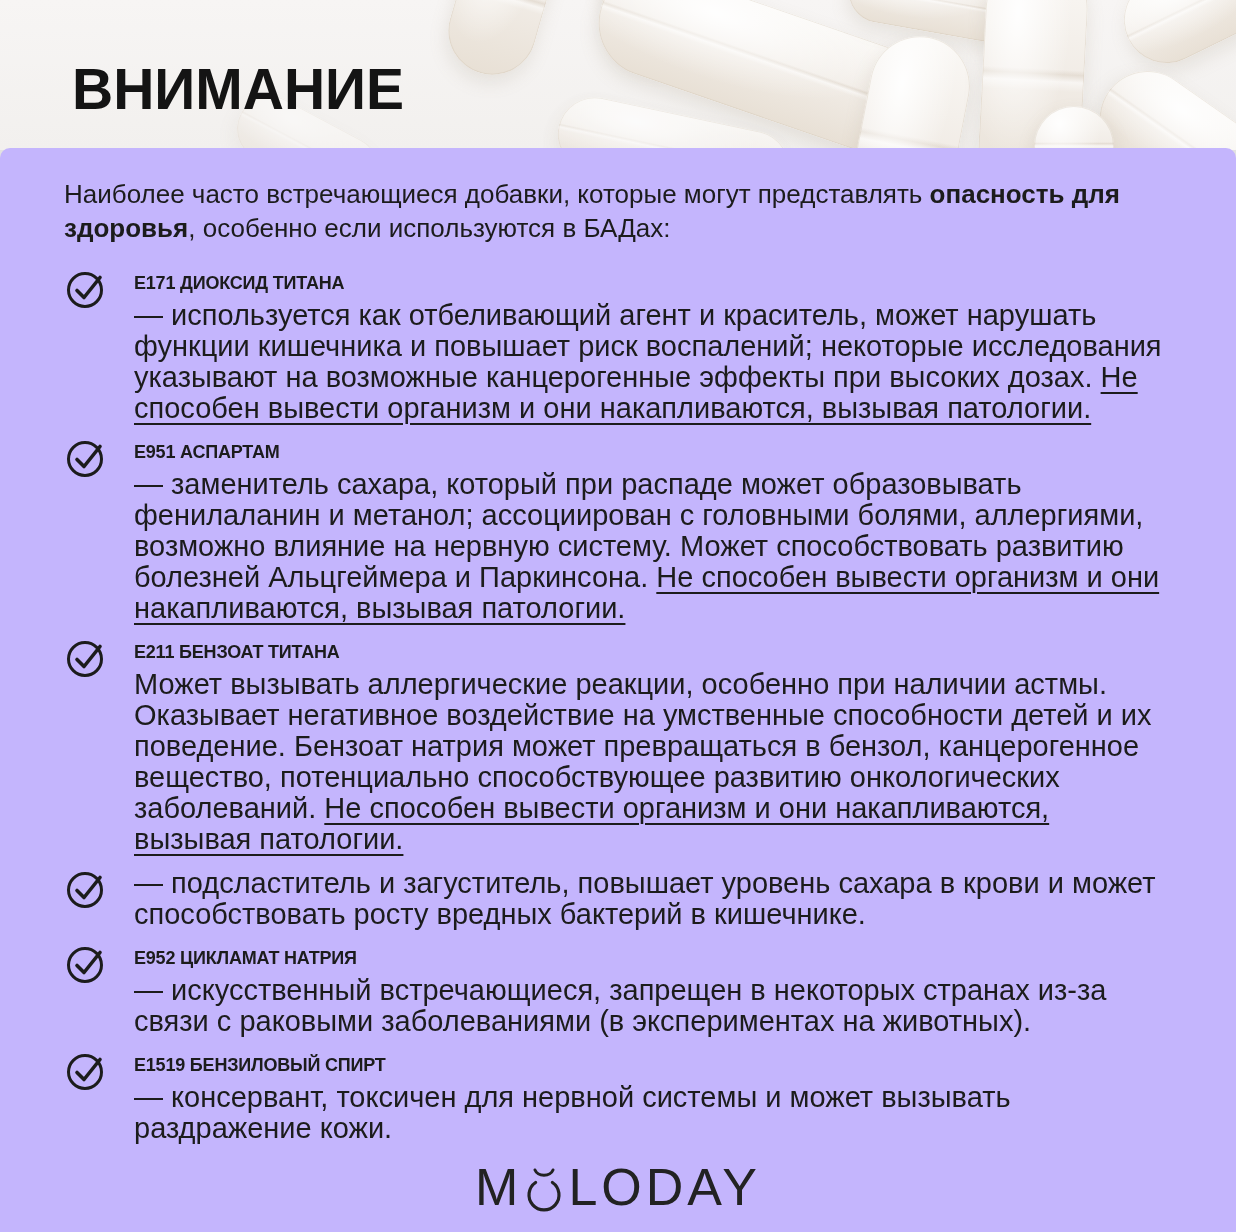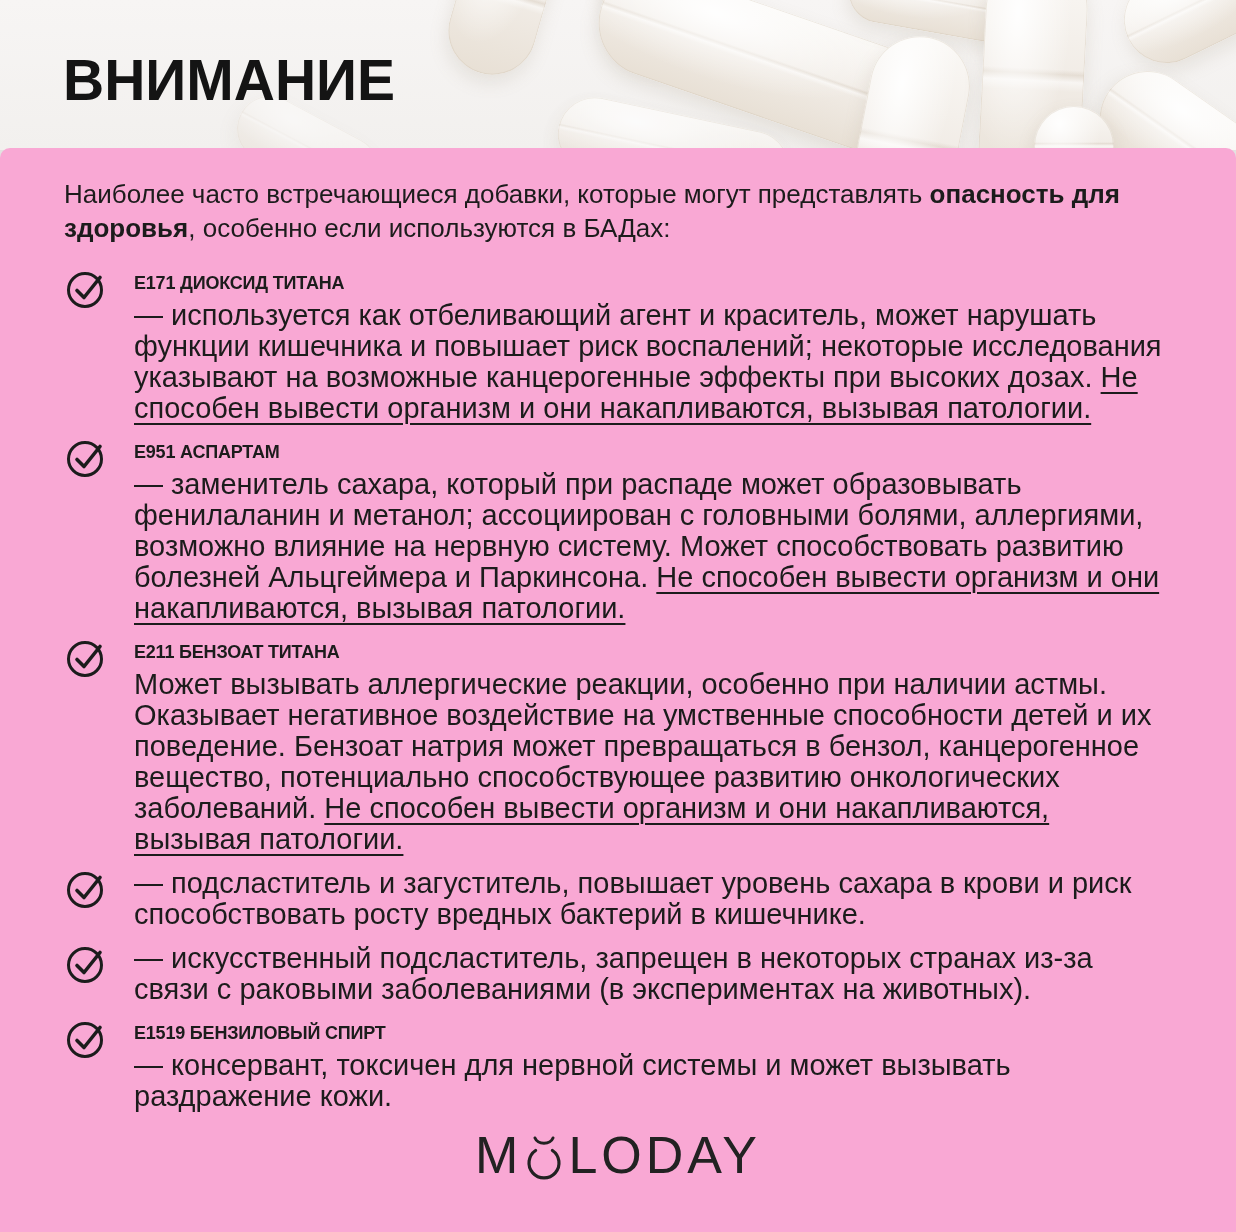--- a/index.html
+++ b/index.html
@@ -27,28 +27,28 @@
   .c3  { left:592px;  top:8px;    width:348px; height:108px; transform:rotate(19deg); }
   .c4  { left:848px;  top:-30px;  width:168px; height:62px;  transform:rotate(10deg); }
   .c5  { left:858px;  top:35px;   width:100px; height:225px; transform:rotate(11deg); }
   .c6  { left:982px;  top:-42px;  width:102px; height:245px; transform:rotate(3deg); }
   .c7  { left:1118px; top:-48px;  width:200px; height:86px;  transform:rotate(-26deg); }
   .c8  { left:1088px; top:108px;  width:225px; height:96px;  transform:rotate(35deg); }
   .c9  { left:1034px; top:106px;  width:80px;  height:80px; }
   .c10 { left:556px;  top:114px;  width:235px; height:74px;  transform:rotate(12deg); opacity:.8; }
   .c11 { left:232px;  top:116px;  width:152px; height:66px;  transform:rotate(28deg); opacity:.5; }
   .title {
-    position:absolute; left:63px; top:52px; margin:0;
+    position:absolute; left:63px; top:52px; margin:9px;
     font-size:57px; font-weight:bold; line-height:1; letter-spacing:0;
     color:#141414;
   }
   
   .panel {
     position:absolute; top:148px; left:0; right:0; bottom:0;
-    background:#f9a8d4; border-radius:10px 10px 0 0;
+    background:#c4b5fd; border-radius:10px 10px 0 0;
     padding:29px 64px 0 64px; box-sizing:border-box;
   }
   .intro { margin:0 0 23px 0; font-size:26px; line-height:34px; color:#1c1c1c; }
   .intro b { font-weight:bold; }
   
   .item { display:flex; align-items:flex-start; margin-bottom:13px; }
   .check { width:46px; height:43px; flex:0 0 auto; margin-top:0; }
   .item-text { margin-left:24px; max-width:1040px; }
   .item-title { font-size:18px; font-weight:bold; line-height:31px; margin-bottom:1px; letter-spacing:-0.2px; }
   .item-body { font-size:29px; line-height:31px; }
@@ -116,30 +116,31 @@
             <div class="item-title">E211 БЕНЗОАТ ТИТАНА</div>
             <div class="item-body"><span class="body-main">Может вызывать аллергические реакции, особенно при наличии астмы. Оказывает негативное воздействие на умственные способности детей и их поведение. Бензоат натрия может превращаться в бензол, канцерогенное вещество, потенциально способствующее развитию онкологических заболеваний. </span><span class="u">Не способен вывести организм и они накапливаются, вызывая патологии.</span></div>
           </div>
         </div>
         <div class="item">
           <svg class="check" viewBox="0 0 46 43" aria-hidden="true">
             <circle cx="21" cy="22" r="16.5" fill="none" stroke="#1c1c1c" stroke-width="3"></circle>
             <path d="M13 22.5 L20 29.5 L36 9.5" fill="none" stroke="#1c1c1c" stroke-width="3.6" stroke-linecap="round" stroke-linejoin="round"></path>
           </svg>
           <div class="item-text">
-            <div class="item-body"><span class="body-main">— подсластитель и загуститель, повышает уровень сахара в крови и риск способствовать росту вредных бактерий в кишечнике.</span></div>
+            <div class="item-body"><span class="body-main">— подсластитель и загуститель, повышает уровень сахара в крови и может способствовать росту вредных бактерий в кишечнике.</span></div>
           </div>
         </div>
         <div class="item">
           <svg class="check" viewBox="0 0 46 43" aria-hidden="true">
             <circle cx="21" cy="22" r="16.5" fill="none" stroke="#1c1c1c" stroke-width="3"></circle>
             <path d="M13 22.5 L20 29.5 L36 9.5" fill="none" stroke="#1c1c1c" stroke-width="3.6" stroke-linecap="round" stroke-linejoin="round"></path>
           </svg>
           <div class="item-text">
-            <div class="item-body"><span class="body-main">— искусственный подсластитель, запрещен в некоторых странах из-за связи с раковыми заболеваниями (в экспериментах на животных).</span></div>
+            <div class="item-title">E952 ЦИКЛАМАТ НАТРИЯ</div>
+            <div class="item-body"><span class="body-main">— искусственный встречающиеся, запрещен в некоторых странах из-за связи с раковыми заболеваниями (в экспериментах на животных).</span></div>
           </div>
         </div>
         <div class="item">
           <svg class="check" viewBox="0 0 46 43" aria-hidden="true">
             <circle cx="21" cy="22" r="16.5" fill="none" stroke="#1c1c1c" stroke-width="3"></circle>
             <path d="M13 22.5 L20 29.5 L36 9.5" fill="none" stroke="#1c1c1c" stroke-width="3.6" stroke-linecap="round" stroke-linejoin="round"></path>
           </svg>
           <div class="item-text">
             <div class="item-title">E1519 БЕНЗИЛОВЫЙ СПИРТ</div>
             <div class="item-body"><span class="body-main">— консервант, токсичен для нервной системы и может вызывать раздражение кожи.</span></div>

